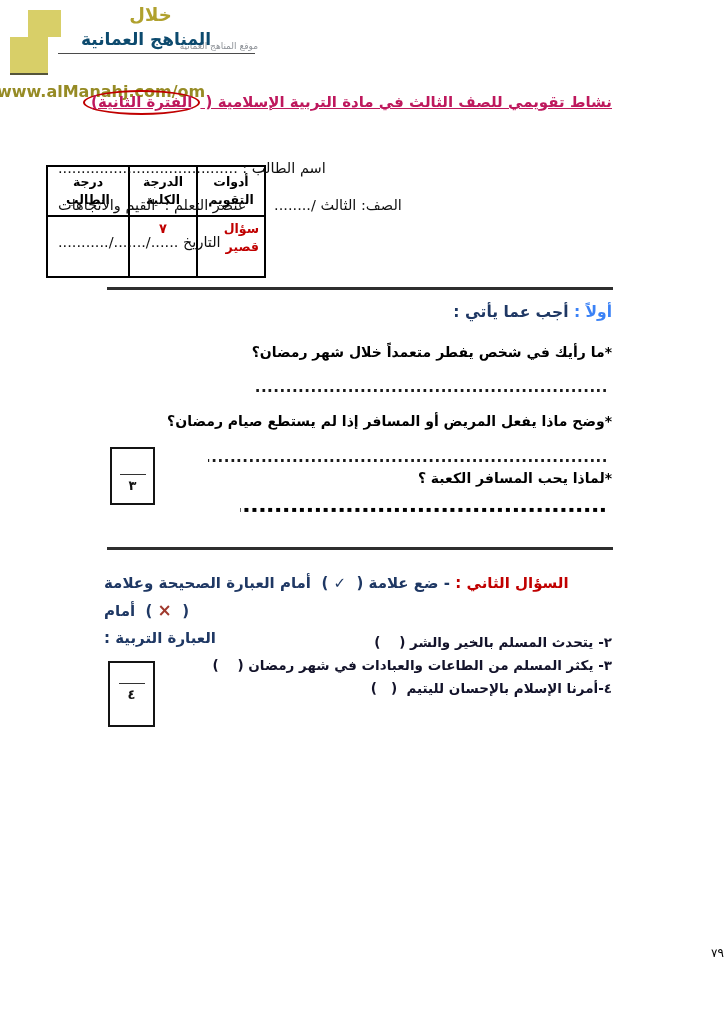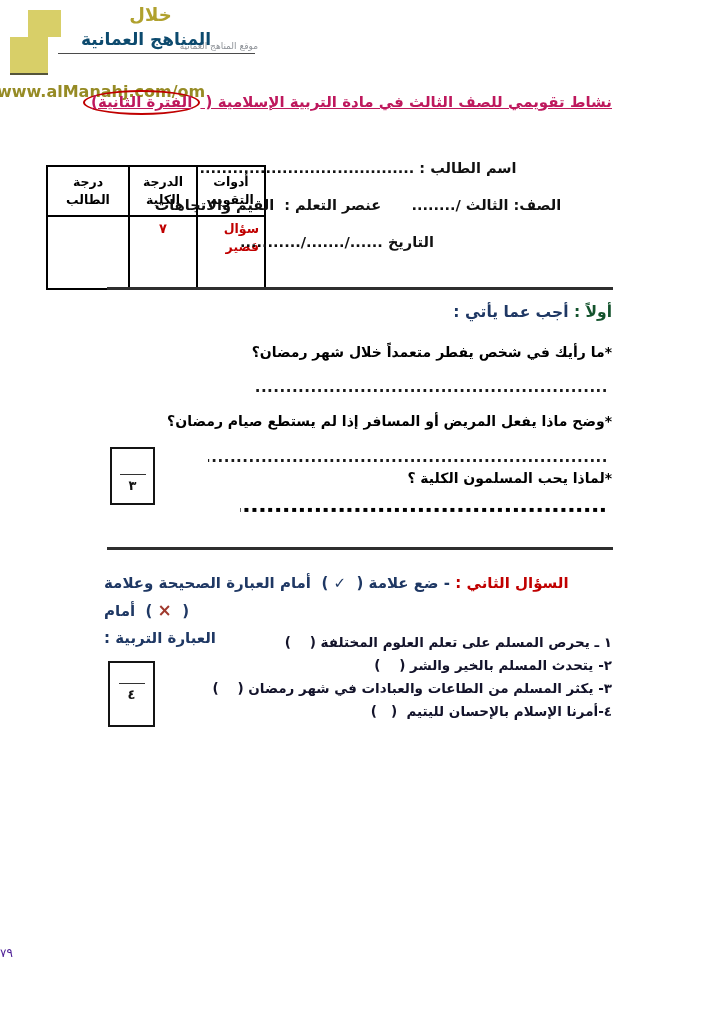--- a/index.html
+++ b/index.html
@@ -22,37 +22,37 @@
   .t-underline{text-decoration:underline;}
   .circled{display:inline-block;border:2px solid #c00000;border-radius:50%;padding:1px 6px 2px;}
 
   
   .score-table{left:46px;top:165px;border-collapse:collapse;table-layout:fixed;}
   .score-table th,.score-table td{border:2px solid #000;}
   .score-table th{width:62px;height:46px;font-size:12.5px;font-weight:bold;color:#000;
                   text-align:center;vertical-align:middle;line-height:1.45;padding:1px 2px;}
   .score-table th.c-student{width:76px;}
   .score-table td{height:52px;vertical-align:top;}
-  .td-tool{color:#c00000;font-weight:bold;font-size:12.5px;text-align:right;padding:3px 5px 16px 0;line-height:1.45;}
+  .td-tool{color:#c00000;font-weight:bold;font-size:12.5px;text-align:right;padding:3px 5px 4px 0;line-height:1.45;}
   .td-total{color:#c00000;font-weight:bold;font-size:13px;text-align:center;padding-top:4px;}
 
   
-  .student-info{right:66px;top:158px;width:600px;text-align:center;color:#111;
-                font-weight:bold;font-size:14.5px;}
+  .student-info{right:66px;top:158px;width:600px;text-align:left;color:#111;
+                font-weight:normal;font-size:14.5px;}
   .student-info .line{line-height:20px;margin-bottom:17px;}
   .student-info .line.date{padding-right:42px;}
 
   
   .divider{left:107px;width:506px;height:2.5px;background:#2f2f2f;}
   .divider.top{top:287px;}
   .divider.mid{top:547px;}
 
   
   .s1-heading{right:112px;top:303px;font-size:15.5px;font-weight:bold;color:#1f3864;}
-  .s1-label{color:#14532d;}
+  .s1-label{color:#3b82f6;}
   .question{right:112px;font-size:14px;font-weight:bold;color:#000000;}
   .q1{top:344px;} .q2{top:413px;} .q3{top:470px;}
   .dots{right:116px;font-weight:bold;font-size:15px;color:#1a1a1a;white-space:nowrap;
         overflow:hidden;letter-spacing:0.5px;}
   .dots1{top:378px;width:352px;}
   .dots2{top:448px;width:400px;}
   .dots-bold{right:116px;top:505px;width:368px;font-size:8px;letter-spacing:2.5px;color:#000;
              white-space:nowrap;overflow:hidden;}
 
   
@@ -67,21 +67,21 @@
   
   .s2-head{right:112px;top:570px;width:508px;text-align:left;font-size:15px;
            font-weight:bold;line-height:27px;color:#1f3864;}
   .s2-label{color:#c00000;}
   .s2-check{color:#1f3864;}
   .s2-cross{color:#a03a2e;font-size:17px;}
   .s2-items{right:112px;top:631px;text-align:right;font-size:13.5px;font-weight:bold;
             color:#13132a;line-height:23px;}
 
   
-  .page-num{left:0;right:0;top:946px;text-align:left;font-size:12px;color:#4c1d95;}
+  .page-num{left:0;right:0;top:946px;text-align:right;font-size:12px;color:#000000;}
 </style>
 </head>
 <body>
 
 <div class="page">
 
   <div class="abs logo-block-a"></div>
   <div class="abs logo-block-b"></div>
   <div class="abs logo-word">خلال</div>
   <div class="abs logo-tagline">موقع المناهج العمانية</div>
@@ -119,37 +119,36 @@
   <div class="abs divider top"></div>
   <div class="abs divider mid"></div>
 
   <div class="abs s1-heading">
     <span class="s1-label">أولاً :</span><span>&nbsp;أجب عما يأتي :</span>
   </div>
   <div class="abs question q1">*ما رأيك في شخص يفطر متعمداً خلال شهر رمضان؟</div>
   <div class="abs dots dots1">....................................................................................................</div>
   <div class="abs question q2">*وضح ماذا يفعل المريض أو المسافر إذا لم يستطع صيام رمضان؟</div>
   <div class="abs dots dots2">....................................................................................................</div>
-  <div class="abs question q3">*لماذا يحب المسلمون الكلية ؟</div>
+  <div class="abs question q3">*لماذا يحب المسافر الكعبة ؟</div>
   <div class="abs dots-bold">▪▪▪▪▪▪▪▪▪▪▪▪▪▪▪▪▪▪▪▪▪▪▪▪▪▪▪▪▪▪▪▪▪▪▪▪▪▪▪▪▪▪▪▪▪▪▪▪▪▪▪▪▪▪▪▪▪▪▪▪</div>
 
   <div class="abs grade-box gb1">
     <div class="gb-line"></div>
     <div class="gb-num">٣</div>
   </div>
 
   <div class="abs s2-head">
     <div>
       <span class="s2-label">السؤال الثاني :</span><span>&nbsp;- ضع علامة (&nbsp;&nbsp;</span><span class="s2-check">✓</span><span>&nbsp;)&nbsp;&nbsp;أمام العبارة الصحيحة وعلامة (&nbsp;&nbsp;</span><span class="s2-cross">×</span><span>&nbsp;)&nbsp;&nbsp;أمام</span>
     </div>
     <div>العبارة التربية :</div>
   </div>
 
   <div class="abs s2-items">
-    <div>١ ـ يحرص المسلم على تعلم العلوم المختلفة (&nbsp;&nbsp;&nbsp;&nbsp;)</div>
     <div>٢- يتحدث المسلم بالخير والشر (&nbsp;&nbsp;&nbsp;&nbsp;)</div>
     <div>٣- يكثر المسلم من الطاعات والعبادات في شهر رمضان (&nbsp;&nbsp;&nbsp;&nbsp;)</div>
     <div>٤-أمرنا الإسلام بالإحسان لليتيم&nbsp; (&nbsp;&nbsp;&nbsp;)</div>
   </div>
 
   <div class="abs grade-box gb2">
     <div class="gb-line"></div>
     <div class="gb-num">٤</div>
   </div>
 

